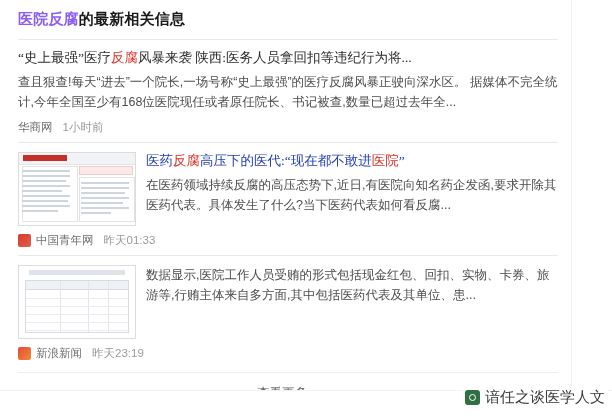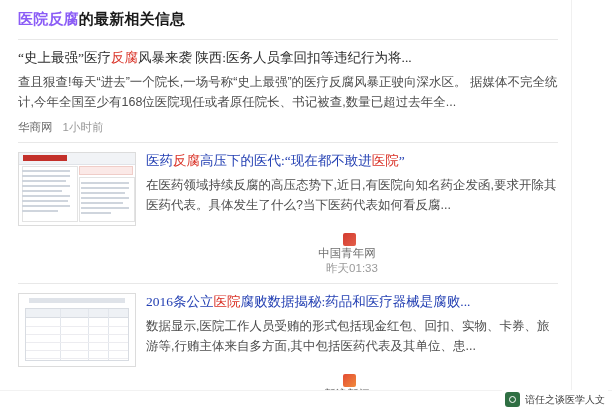--- a/index.html
+++ b/index.html
@@ -116,22 +116,20 @@
     flex: 0 0 13px;
     display: inline-block;
   }
   .fav-cyy {
     background: linear-gradient(135deg, #d33a2f 0%, #e35f4a 100%);
   }
   .fav-sina {
     background: linear-gradient(135deg, #e34b33 0%, #f08a3c 100%);
   }
   .meta-row-indent {
-    margin-left: 128px;
-    flex-direction: column;
   }
   .more-bar {
     margin: 4px 10px 0 10px;
     padding: 12px 0 14px 0;
     text-align: center;
     font-size: 12.5px;
     color: #5a5a5a;
     border-top: 1px solid #ededed;
   }
   .more-bar .chev {
@@ -210,21 +208,21 @@
     flex: 0 0 15px;
     position: relative;
   }
   .acct-logo::after {
     content: "";
     position: absolute; left: 4px; top: 4px; width: 7px; height: 7px;
     border: 1.4px solid #ffffff; border-radius: 50%;
     box-sizing: border-box;
   }
   .acct-name {
-    font-size: 10px;
+    font-size: 15px;
     color: #3a3a3a;
   }
   .bottom-shadow {
     position: absolute; left: 0; right: 0; bottom: 0; height: 26px;
     background: #fff;
     border-top: 1px solid #f2f2f2;
   }
 </style>
 </head>
 <body>
@@ -303,21 +301,20 @@
               <div class="t2-vline" style="left:82px;"></div>
               <div class="t2-hline" style="top:17px;"></div>
               <div class="t2-hline" style="top:25px;"></div>
               <div class="t2-hline" style="top:33px;"></div>
               <div class="t2-hline" style="top:41px;"></div>
               <div class="t2-hline" style="top:49px;"></div>
             </div>
           </div>
         </div>
         <div class="rtext">
-          <div class="r-title link"><span>2016条公立</span><span class="hl">医院</span><span>腐败数据揭秘:药品和医疗器械是腐败...</span></div>
           <div class="r-snip">数据显示,医院工作人员受贿的形式包括现金红包、回扣、实物、卡券、旅游等,行贿主体来自多方面,其中包括医药代表及其单位、患...</div>
         </div>
       </div>
       <div class="r-meta meta-row-indent">
         <span class="favicon fav-sina"></span>
         <span class="src">新浪新闻</span>
         <span class="time">昨天23:19</span>
       </div>
     </div>
 

